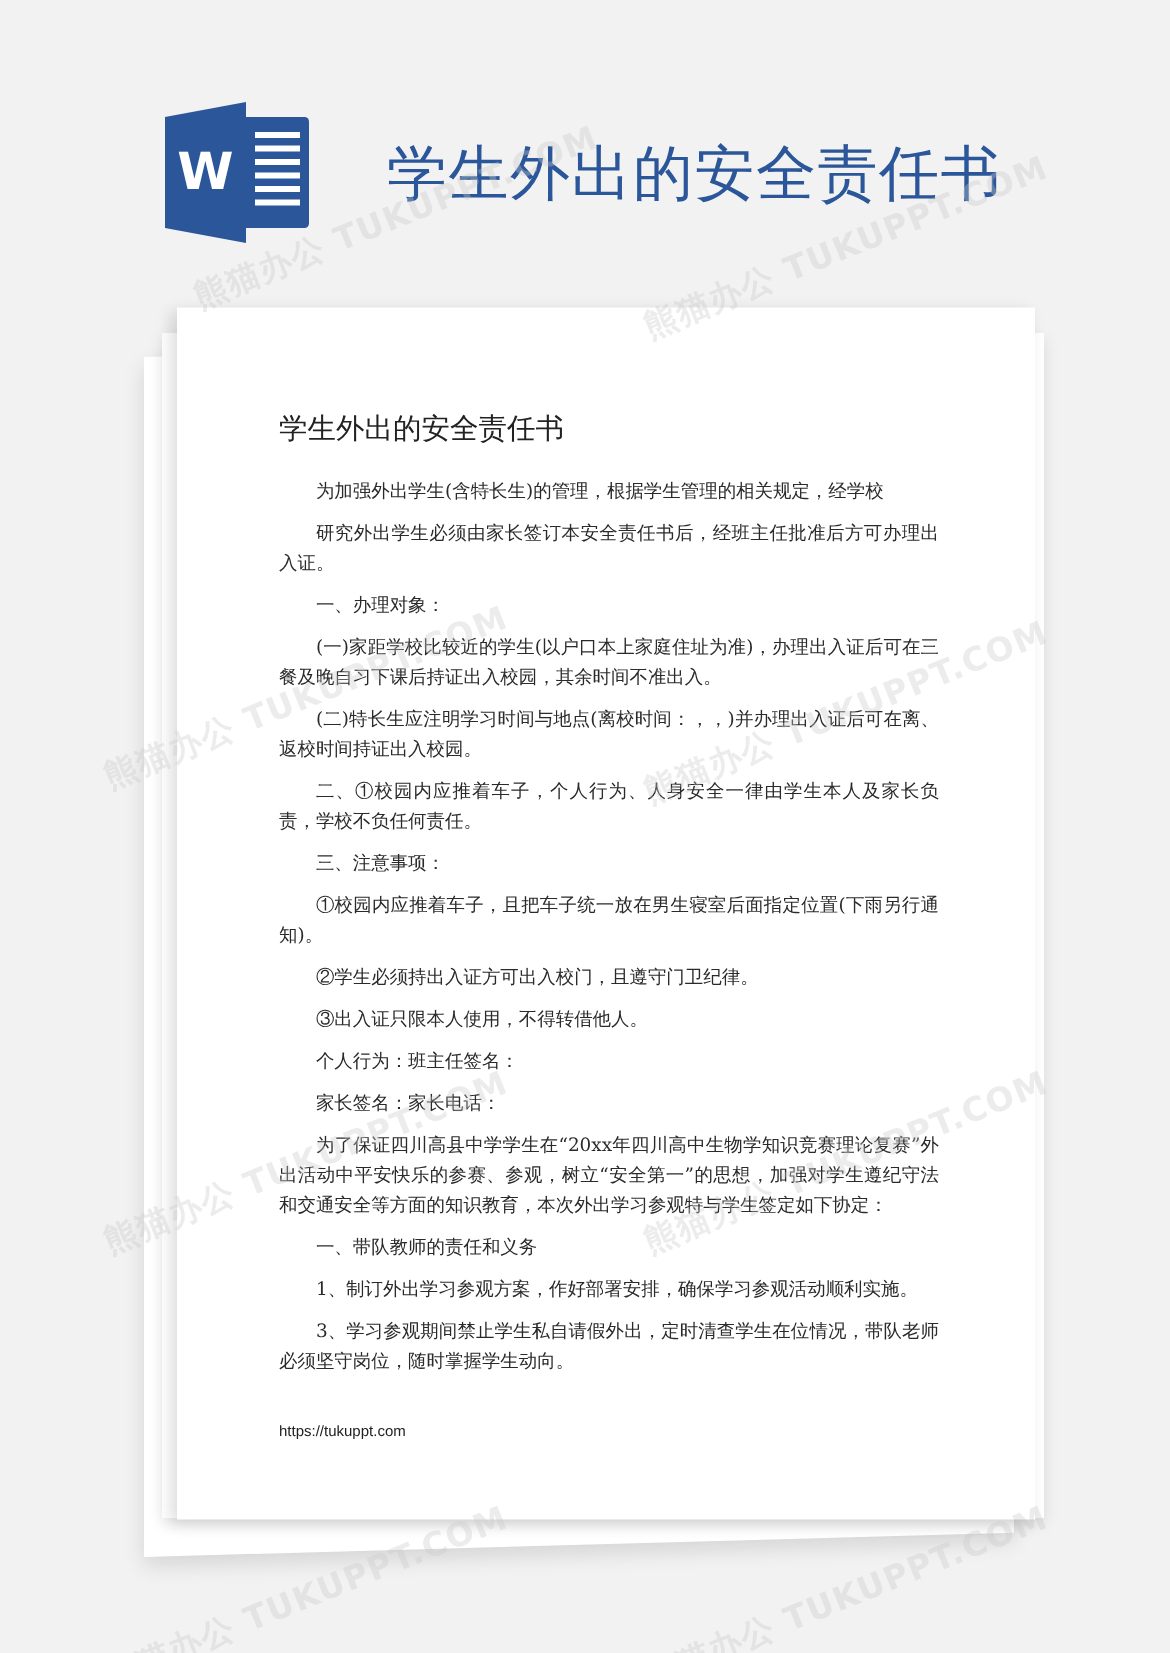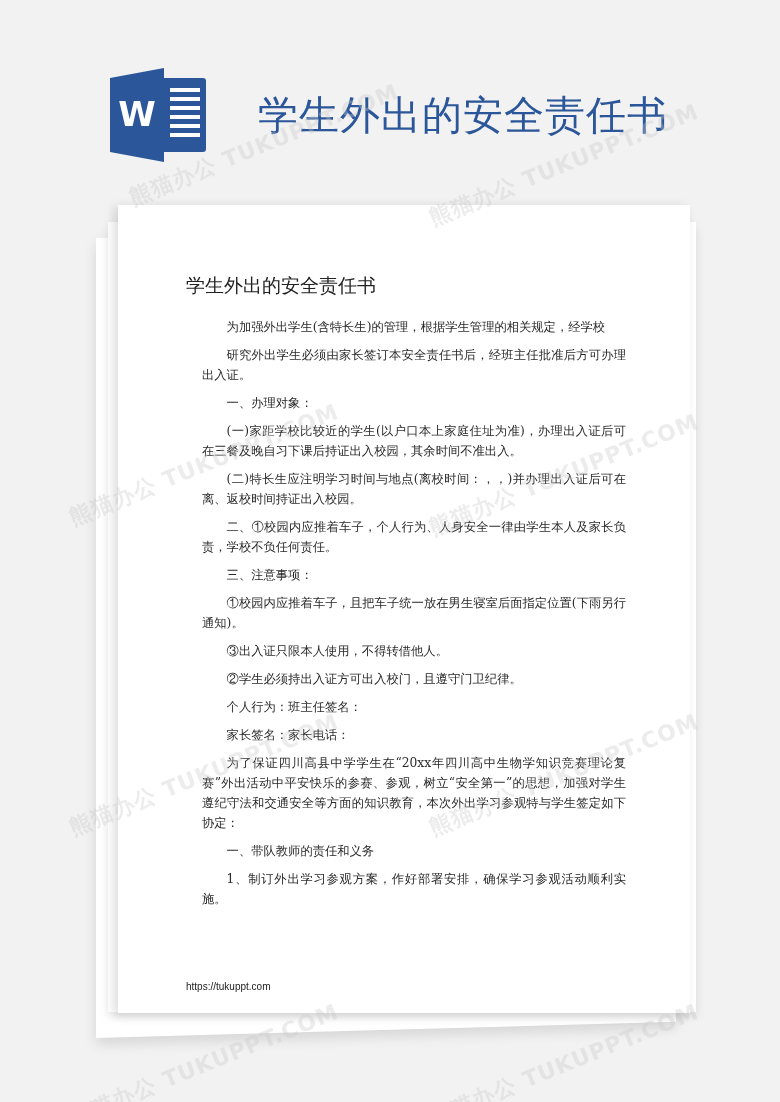--- a/index.html
+++ b/index.html
@@ -29,24 +29,24 @@
   .page {
     position: absolute; left: 118px; top: 205px; width: 572px; height: 808px;
     background: #fff; box-shadow: -4px 2px 10px rgba(0,0,0,0.14);
     color: #2a2a2a;
   }
   .doc-title {
     position: absolute; left: 68px; top: 68px;
     font-size: 19px; color: #222; white-space: nowrap;
   }
   .body { position: absolute; left: 68px; top: 112px; width: 440px; font-size: 12.3px; line-height: 20px; }
-  .p { margin: 0 0 8px 16px; text-indent: 2em; text-align: justify; }
+  .p { margin: 0 0 8px 0; text-indent: 2em; text-align: justify; }
   .p.tight { margin-bottom: 5px; }
   .footer-url {
-    position: absolute; left: 68px; top: 776px;
+    position: absolute; left: 68px; top: 744px;
     font-family: "Liberation Sans", "DejaVu Sans", sans-serif;
     font-size: 10px; color: #222;
   }
   .watermark {
     position: absolute; font-family: "DejaVu Sans", sans-serif; font-weight: bold;
     font-size: 22px; color: rgba(200,200,200,0.35); transform: rotate(-22deg);
     white-space: nowrap; pointer-events: none; letter-spacing: 1px;
   }
 </style>
 </head>
@@ -78,27 +78,28 @@
   <div class="doc-title">学生外出的安全责任书</div>
   <div class="body">
     <p class="p">为加强外出学生(含特长生)的管理，根据学生管理的相关规定，经学校</p>
     <p class="p">研究外出学生必须由家长签订本安全责任书后，经班主任批准后方可办理出入证。</p>
     <p class="p">一、办理对象：</p>
     <p class="p">(一)家距学校比较近的学生(以户口本上家庭住址为准)，办理出入证后可在三餐及晚自习下课后持证出入校园，其余时间不准出入。</p>
     <p class="p">(二)特长生应注明学习时间与地点(离校时间：，，)并办理出入证后可在离、返校时间持证出入校园。</p>
     <p class="p">二、①校园内应推着车子，个人行为、人身安全一律由学生本人及家长负责，学校不负任何责任。</p>
     <p class="p">三、注意事项：</p>
     <p class="p">①校园内应推着车子，且把车子统一放在男生寝室后面指定位置(下雨另行通知)。</p>
+    <p class="p">②学生必须持出入证方可出入校门，且遵守门卫纪律。</p>
     <p class="p">③出入证只限本人使用，不得转借他人。</p>
-    <p class="p">②学生必须持出入证方可出入校门，且遵守门卫纪律。</p>
     <p class="p">个人行为：班主任签名：</p>
     <p class="p">家长签名：家长电话：</p>
     <p class="p">为了保证四川高县中学学生在“20xx年四川高中生物学知识竞赛理论复赛”外出活动中平安快乐的参赛、参观，树立“安全第一”的思想，加强对学生遵纪守法和交通安全等方面的知识教育，本次外出学习参观特与学生签定如下协定：</p>
     <p class="p">一、带队教师的责任和义务</p>
     <p class="p">1、制订外出学习参观方案，作好部署安排，确保学习参观活动顺利实施。</p>
+    <p class="p">3、学习参观期间禁止学生私自请假外出，定时清查学生在位情况，带队老师必须坚守岗位，随时掌握学生动向。</p>
   </div>
   <div class="footer-url">https://tukuppt.com</div>
 </div>
 
 <div class="watermark" style="left:120px;top:130px;">熊猫办公 TUKUPPT.COM</div>
 <div class="watermark" style="left:420px;top:150px;">熊猫办公 TUKUPPT.COM</div>
 <div class="watermark" style="left:60px;top:450px;">熊猫办公 TUKUPPT.COM</div>
 <div class="watermark" style="left:420px;top:460px;">熊猫办公 TUKUPPT.COM</div>
 <div class="watermark" style="left:60px;top:760px;">熊猫办公 TUKUPPT.COM</div>
 <div class="watermark" style="left:420px;top:760px;">熊猫办公 TUKUPPT.COM</div>

